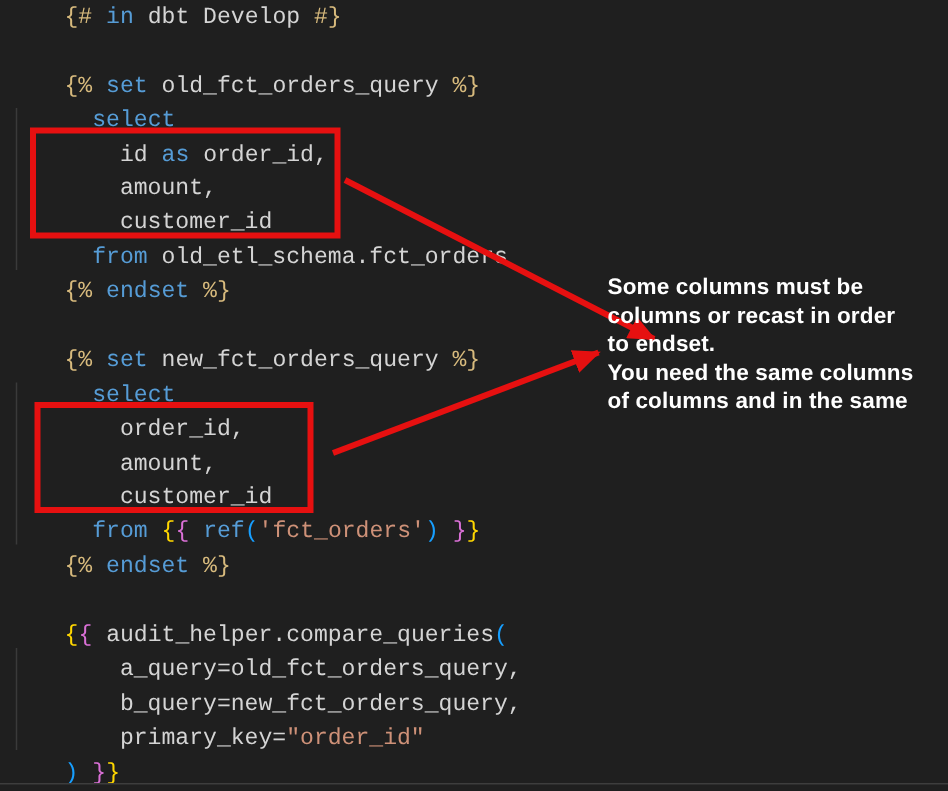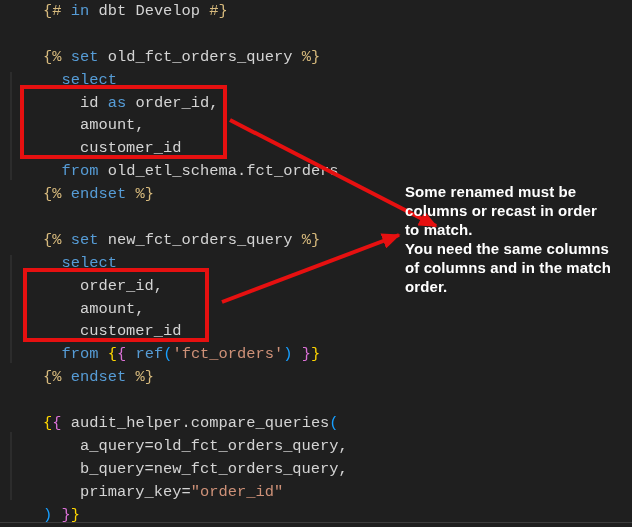--- a/index.html
+++ b/index.html
@@ -49,21 +49,20 @@
 <line x1="11" x2="11" y1="72" y2="180" stroke="#3a3a3a" stroke-width="1"></line>
     <line x1="11" x2="11" y1="255" y2="363" stroke="#3a3a3a" stroke-width="1"></line>
     <line x1="11" x2="11" y1="432" y2="500" stroke="#3a3a3a" stroke-width="1"></line>
     <rect x="22" y="87" width="203" height="70" fill="none" stroke="#e61010" stroke-width="4"></rect>
     <rect x="25" y="270" width="182" height="70" fill="none" stroke="#e61010" stroke-width="4"></rect>
     <line x1="230" y1="120" x2="436" y2="226" stroke="#e61010" stroke-width="4" marker-end="url(#arrowhead)"></line>
     <line x1="222" y1="302" x2="399" y2="235" stroke="#e61010" stroke-width="4" marker-end="url(#arrowhead)"></line>
   </svg>
 
 <div class="note" id="note">
-    <div>Some renamed must be</div>
+    <div>Some columns must be</div>
     <div>columns or recast in order</div>
-    <div>to match.</div>
+    <div>to endset.</div>
     <div>You need the same columns</div>
-    <div>of columns and in the match</div>
-    <div>order.</div>
+    <div>of columns and in the same</div>
   </div>
 
 <div class="bottom-line"></div>
 
 </body></html>

